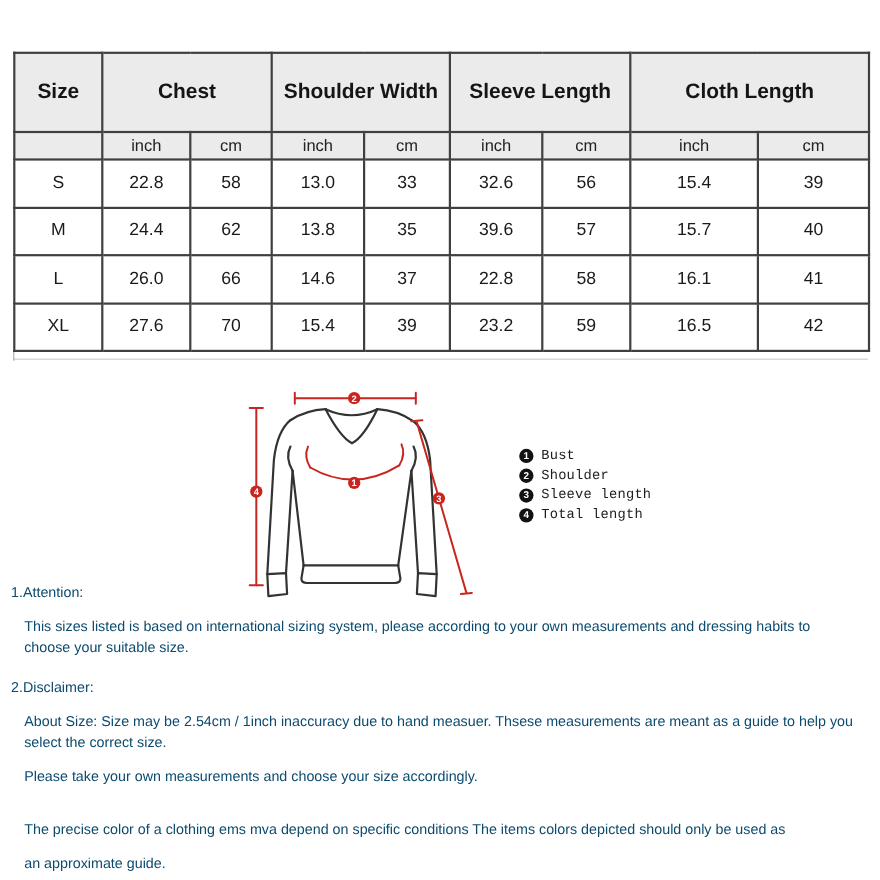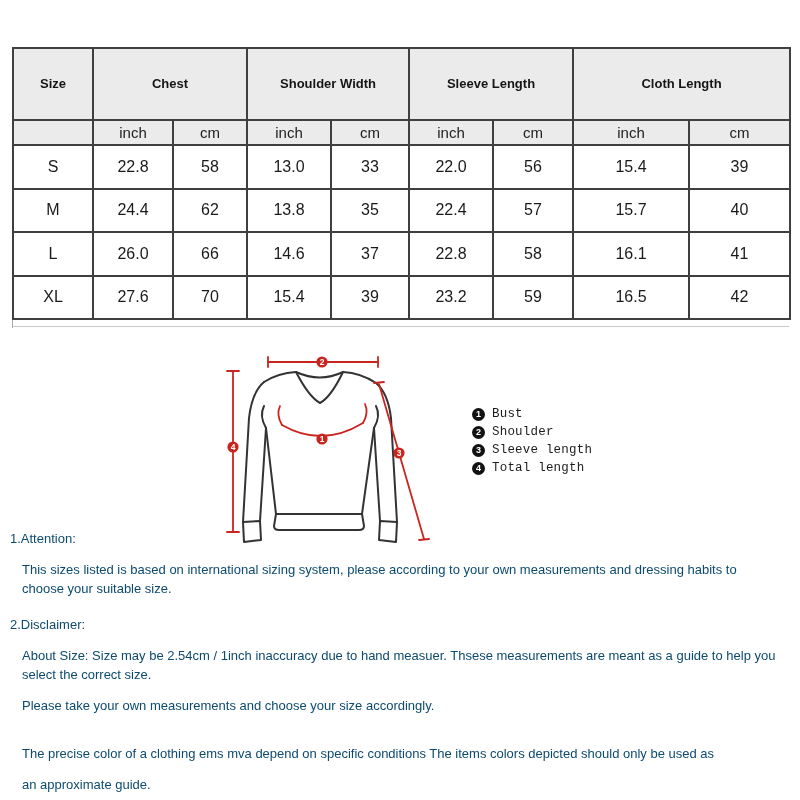--- a/index.html
+++ b/index.html
@@ -3,21 +3,21 @@
 <meta charset="utf-8">
 <style>
   html,body{margin:0;padding:0;background:#fff;}
   body{width:800px;height:800px;position:relative;font-family:"Liberation Sans",sans-serif;color:#111;}
   .canvas{position:absolute;inset:0;background:#fff;overflow:hidden;}
 
   
   table.size-table{position:absolute;left:12px;top:47px;width:777px;height:273px;
     border-collapse:collapse;table-layout:fixed;background:#fff;}
   table.size-table td,table.size-table th{border:2px solid #3f3f3f;text-align:center;vertical-align:middle;padding:0;}
-  tr.hdr th{background:#ebebeb;font-weight:bold;font-size:13px;color:#151515;}
+  tr.hdr th{background:#ebebeb;font-weight:bold;font-size:19px;color:#151515;}
   tr.units td{background:#ebebeb;font-size:15px;font-weight:normal;color:#222;}
   tr.data td{font-size:16px;color:#1a1a1a;background:#fff;}
   tr.hdr{height:68px;} tr.units{height:24px;}
   tr.data{height:41px;}
 
   .table-ghost-line{position:absolute;left:12px;top:326px;width:777px;height:0;border-top:1px solid #c9c9c9;}
   .table-ghost-stub{position:absolute;left:12px;top:320px;width:1px;height:8px;background:#a8a8a8;}
 
   
   .sweater-wrap{position:absolute;left:170px;top:338px;width:300px;height:262px;}
@@ -68,32 +68,32 @@
         <td>cm</td>
         <td>inch</td>
         <td>cm</td>
       </tr>
       <tr class="data">
         <td>S</td>
         <td>22.8</td>
         <td>58</td>
         <td>13.0</td>
         <td>33</td>
-        <td>22.0</td>
+        <td>32.6</td>
         <td>56</td>
         <td>15.4</td>
         <td>39</td>
       </tr>
       <tr class="data">
         <td>M</td>
         <td>24.4</td>
         <td>62</td>
         <td>13.8</td>
         <td>35</td>
-        <td>22.4</td>
+        <td>39.6</td>
         <td>57</td>
         <td>15.7</td>
         <td>40</td>
       </tr>
       <tr class="data">
         <td>L</td>
         <td>26.0</td>
         <td>66</td>
         <td>14.6</td>
         <td>37</td>

